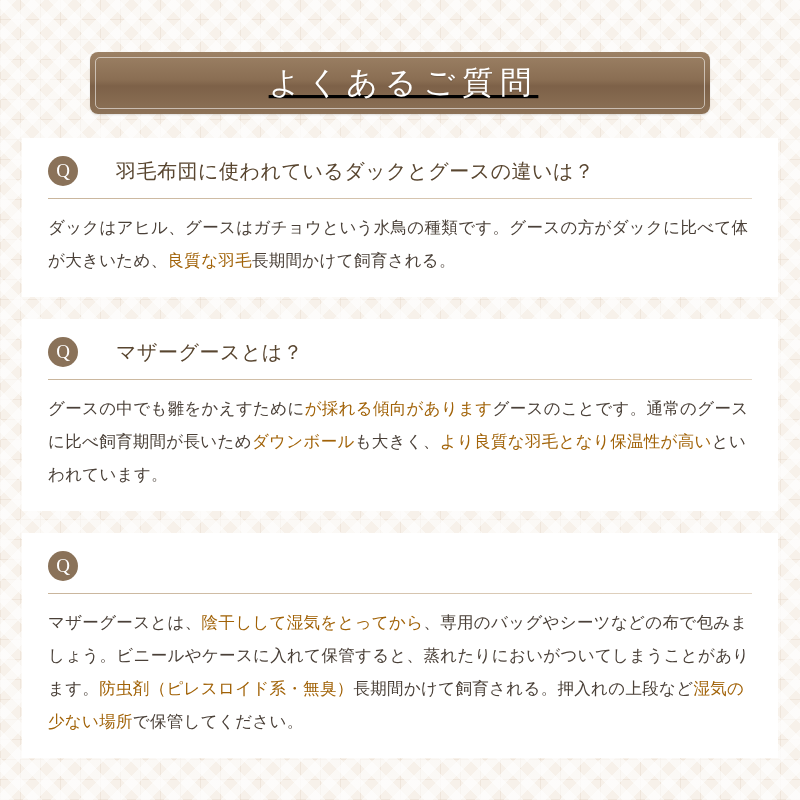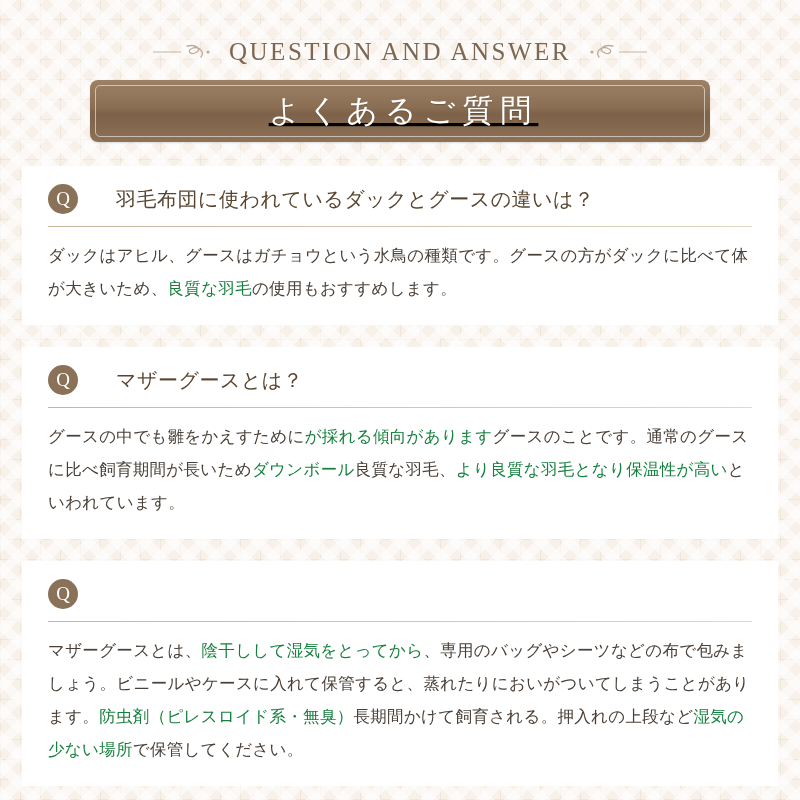--- a/index.html
+++ b/index.html
@@ -131,73 +131,56 @@
     background: linear-gradient(90deg, #c9b59c 0%, #d8c7b2 60%, #e4d7c6 100%);
   }
   .a-text {
     font-family: "DejaVu Serif", serif;
     font-size: 16.5px;
     line-height: 2.0;
     color: #4a4038;
     letter-spacing: 0.3px;
   }
   .hl {
-    color: #15803d;
+    color: #a16207;
   }
 </style>
 </head>
 <body>
 
 <div class="page">
 
   <div class="header">
-    <div class="eyebrow-row">
-      <span class="flourish">
-        <svg width="62" height="20" viewBox="0 0 62 20">
-          <path d="M2 10 H30" stroke="#c2b09a" stroke-width="1" fill="none"></path>
-          <path d="M36 4 C46 2, 52 8, 44 11 C38 13, 36 8, 42 6 C48 4, 54 10, 50 15" stroke="#b9a792" stroke-width="1.3" fill="none" stroke-linecap="round"></path>
-          <circle cx="57" cy="10" r="1.6" fill="#b9a792"></circle>
-        </svg>
-      </span>
-      <div class="eyebrow-title">QUESTION AND ANSWER</div>
-      <span class="flourish">
-        <svg width="62" height="20" viewBox="0 0 62 20">
-          <path d="M60 10 H32" stroke="#c2b09a" stroke-width="1" fill="none"></path>
-          <path d="M26 4 C16 2, 10 8, 18 11 C24 13, 26 8, 20 6 C14 4, 8 10, 12 15" stroke="#b9a792" stroke-width="1.3" fill="none" stroke-linecap="round"></path>
-          <circle cx="5" cy="10" r="1.6" fill="#b9a792"></circle>
-        </svg>
-      </span>
-    </div>
 
     <div class="banner-wrap">
       <div class="banner"></div>
       <div class="banner-inner">
         <span class="banner-text">よくあるご質問</span>
       </div>
     </div>
   </div>
 
   <div class="cards">
 
     <div class="card">
       <div class="q-row">
         <div class="q-badge">Q</div>
         <div class="q-text">羽毛布団に使われているダックとグースの違いは？</div>
       </div>
       <div class="divider"></div>
-      <div class="a-text"><span>ダックはアヒル、グースはガチョウという水鳥の種類です。グースの方がダックに比べて体が大きいため、</span><span class="hl">良質な羽毛</span><span>の使用もおすすめします。</span></div>
+      <div class="a-text"><span>ダックはアヒル、グースはガチョウという水鳥の種類です。グースの方がダックに比べて体が大きいため、</span><span class="hl">良質な羽毛</span><span>長期間かけて飼育される。</span></div>
     </div>
 
     <div class="card">
       <div class="q-row">
         <div class="q-badge">Q</div>
         <div class="q-text">マザーグースとは？</div>
       </div>
       <div class="divider"></div>
-      <div class="a-text"><span>グースの中でも雛をかえすために</span><span class="hl">が採れる傾向があります</span><span>グースのことです。通常のグースに比べ飼育期間が長いため</span><span class="hl">ダウンボール</span><span>良質な羽毛、</span><span class="hl">より良質な羽毛となり保温性が高い</span><span>といわれています。</span></div>
+      <div class="a-text"><span>グースの中でも雛をかえすために</span><span class="hl">が採れる傾向があります</span><span>グースのことです。通常のグースに比べ飼育期間が長いため</span><span class="hl">ダウンボール</span><span>も大きく、</span><span class="hl">より良質な羽毛となり保温性が高い</span><span>といわれています。</span></div>
     </div>
 
     <div class="card">
       <div class="q-row">
         <div class="q-badge">Q</div>
       </div>
       <div class="divider"></div>
       <div class="a-text"><span>マザーグースとは、</span><span class="hl">陰干しして湿気をとってから</span><span>、専用のバッグやシーツなどの布で包みましょう。ビニールやケースに入れて保管すると、蒸れたりにおいがついてしまうことがあります。</span><span class="hl">防虫剤（ピレスロイド系・無臭）</span><span>長期間かけて飼育される。押入れの上段など</span><span class="hl">湿気の少ない場所</span><span>で保管してください。</span></div>
     </div>
 

